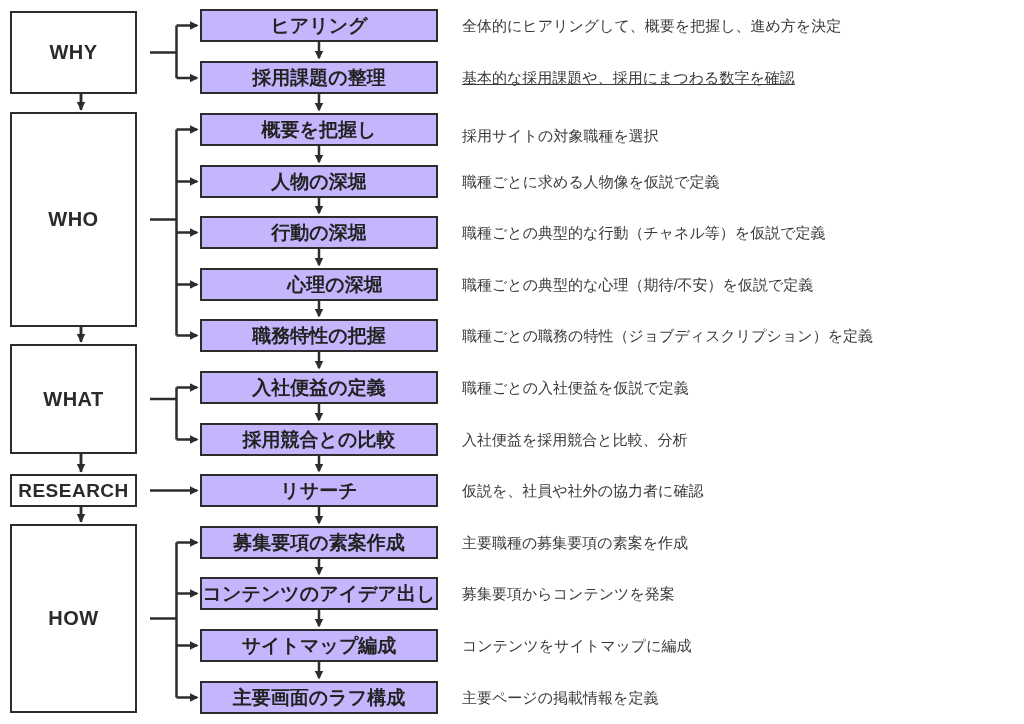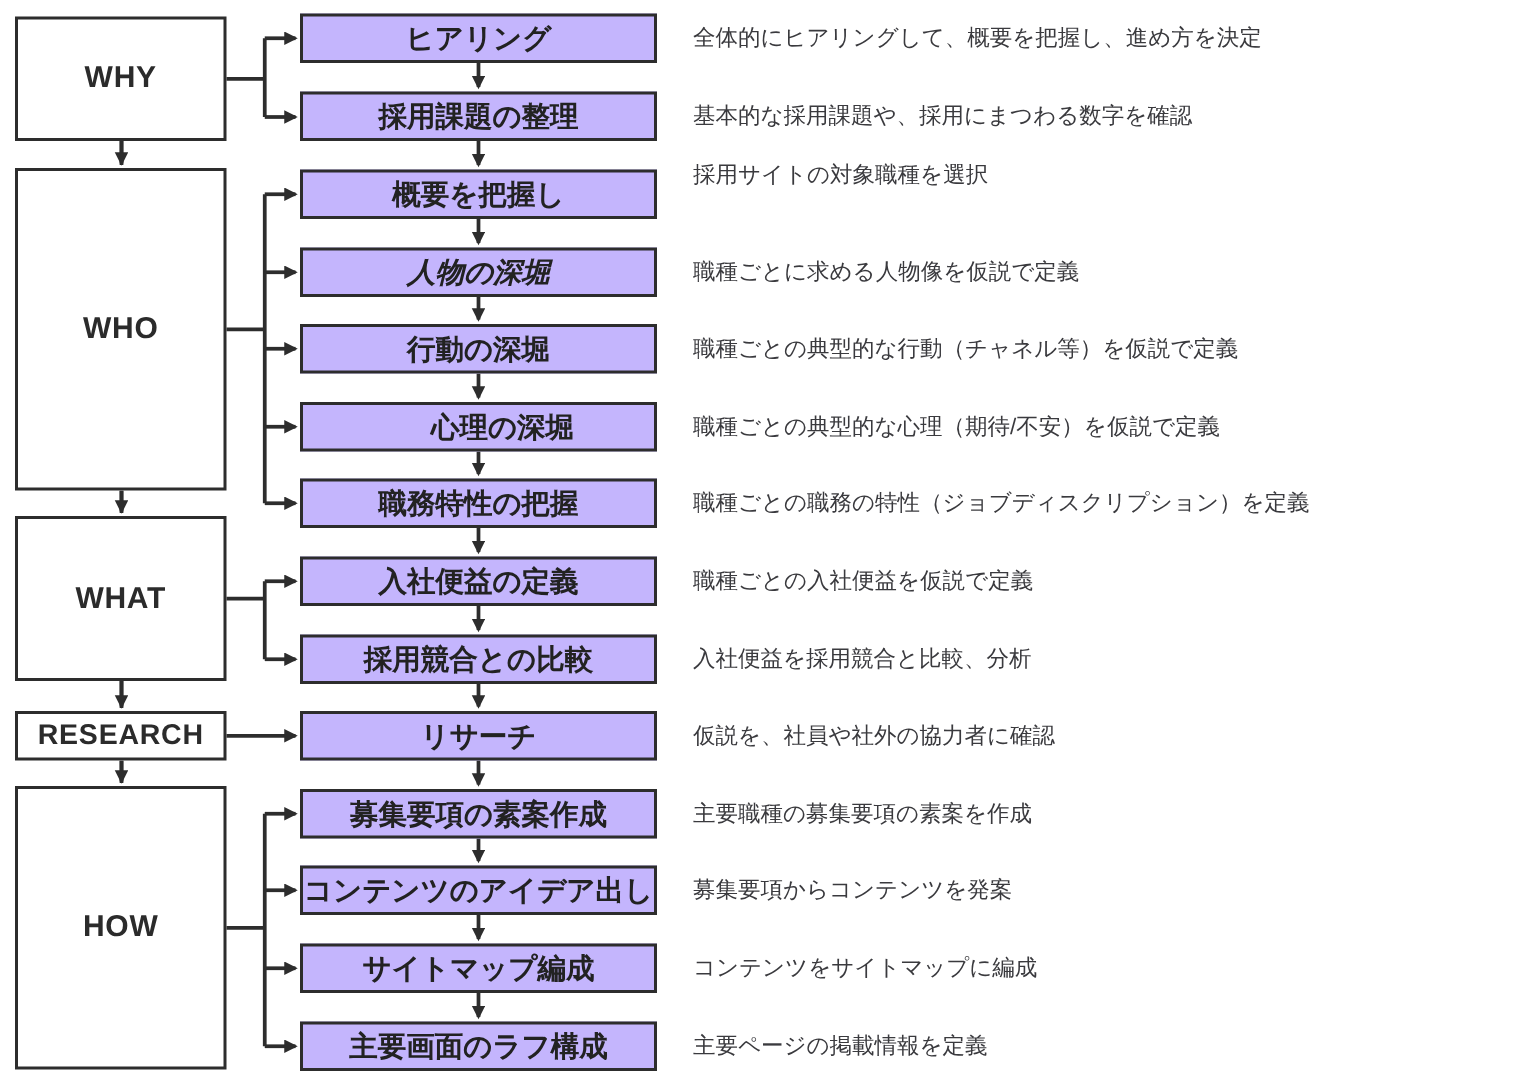--- a/index.html
+++ b/index.html
@@ -17,21 +17,21 @@
   }
   #connectors {
     position: absolute;
     left: 0; top: 0;
     width: 1024px; height: 724px;
     z-index: 1;
   }
   .phase-box {
     position: absolute;
     left: 10px;
-    width: 141px;
+    width: 127px;
     border: 2.5px solid #2d2d2d;
     background: #ffffff;
     box-sizing: border-box;
     display: flex;
     align-items: center;
     justify-content: center;
     font-size: 20px;
     font-weight: bold;
     letter-spacing: 0.5px;
     color: #2b2b2b;
@@ -130,35 +130,35 @@
 
   <div class="phase-box" style="top:11px;  height:83px;">WHY</div>
   <div class="phase-box" style="top:112px; height:215px;">WHO</div>
   <div class="phase-box" style="top:344px; height:110px;">WHAT</div>
   <div class="phase-box" style="top:474px; height:33px; font-size:19px;">RESEARCH</div>
   <div class="phase-box" style="top:524px; height:189px;">HOW</div>
 
   <div class="step-box" style="top:9px;">ヒアリング</div>
   <div class="step-box" style="top:61px;">採用課題の整理</div>
   <div class="step-box" style="top:113px;">概要を把握し</div>
-  <div class="step-box" style="top:165px;font-style:italic;">人物の深堀</div>
+  <div class="step-box" style="top:165px;">人物の深堀</div>
   <div class="step-box" style="top:216px;">行動の深堀</div>
   <div class="step-box" style="top:268px;padding-left:32px;">心理の深堀</div>
   <div class="step-box" style="top:319px;">職務特性の把握</div>
   <div class="step-box" style="top:371px;">入社便益の定義</div>
   <div class="step-box" style="top:423px;">採用競合との比較</div>
   <div class="step-box" style="top:474px;">リサーチ</div>
   <div class="step-box" style="top:526px;">募集要項の素案作成</div>
   <div class="step-box" style="top:577px;">コンテンツのアイデア出し</div>
   <div class="step-box" style="top:629px;">サイトマップ編成</div>
   <div class="step-box" style="top:681px;">主要画面のラフ構成</div>
 
   <div class="step-desc" style="top:9px;">全体的にヒアリングして、概要を把握し、進め方を決定</div>
-  <div class="step-desc" style="top:61px;">基本的な採用課題や、採用にまつわる数字を確認</div>
-  <div class="step-desc" style="top:100px;">採用サイトの対象職種を選択</div>
+  <div class="step-desc" style="top:61px;text-decoration:underline;">基本的な採用課題や、採用にまつわる数字を確認</div>
+  <div class="step-desc" style="top:119px;">採用サイトの対象職種を選択</div>
   <div class="step-desc" style="top:165px;">職種ごとに求める人物像を仮説で定義</div>
   <div class="step-desc" style="top:216px;">職種ごとの典型的な行動（チャネル等）を仮説で定義</div>
   <div class="step-desc" style="top:268px;">職種ごとの典型的な心理（期待/不安）を仮説で定義</div>
   <div class="step-desc" style="top:319px;">職種ごとの職務の特性（ジョブディスクリプション）を定義</div>
   <div class="step-desc" style="top:371px;">職種ごとの入社便益を仮説で定義</div>
   <div class="step-desc" style="top:423px;">入社便益を採用競合と比較、分析</div>
   <div class="step-desc" style="top:474px;">仮説を、社員や社外の協力者に確認</div>
   <div class="step-desc" style="top:526px;">主要職種の募集要項の素案を作成</div>
   <div class="step-desc" style="top:577px;">募集要項からコンテンツを発案</div>
   <div class="step-desc" style="top:629px;">コンテンツをサイトマップに編成</div>

